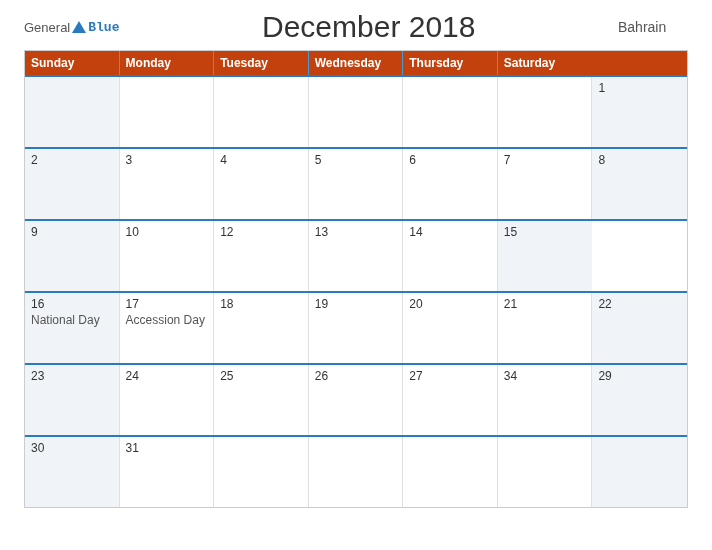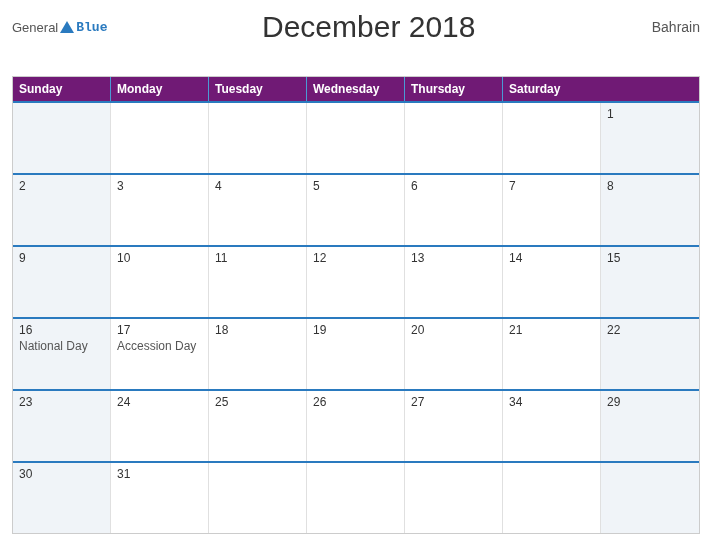--- a/index.html
+++ b/index.html
@@ -7,24 +7,23 @@
       width: 712px;
       height: 550px;
       background: #fff;
       font-family: Arial, sans-serif;
       overflow: hidden;
     }
     .page {
       width: 712px;
       height: 494px;
       background: #fff;
-      padding: 10px 12px;
+      padding: 10px 24px;
       display: flex;
       flex-direction: column;
-      gap: 26px;
     }
     .header {
       display: flex;
       align-items: center;
       justify-content: space-between;
       margin-bottom: 6px;
     }
     .logo {
       display: flex;
       align-items: center;
@@ -53,33 +52,33 @@
     .title {
       font-size: 30px;
       font-weight: normal;
       color: #333;
       text-align: center;
       flex: 1;
     }
     .country {
       font-size: 14px;
       color: #555;
-      text-align: right;
+      text-align: left;
       min-width: 70px;
     }
     .calendar {
       flex: 1;
       display: flex;
       flex-direction: column;
       border: 1px solid #ccc;
     }
     .cal-header-row {
       display: grid;
       grid-template-columns: repeat(7, 1fr);
-      background: #701a75;
+      background: #c2410c;
     }
     .cal-header-cell {
       color: #fff;
       font-size: 12px;
       font-weight: bold;
       padding: 5px 6px;
       text-align: left;
       border-right: 1px solid #4a9ad4;
     }
     .cal-header-cell:last-child {
@@ -188,23 +187,20 @@
           </div>
         </div>
         <div class="cal-week">
           <div class="cal-cell sunday">
             <span class="day-number">9</span>
           </div>
           <div class="cal-cell">
             <span class="day-number">10</span>
           </div>
           <div class="cal-cell">
-            <span class="day-number">11</span>
-          </div>
-          <div class="cal-cell">
             <span class="day-number">12</span>
           </div>
           <div class="cal-cell">
             <span class="day-number">13</span>
           </div>
           <div class="cal-cell">
             <span class="day-number">14</span>
           </div>
           <div class="cal-cell saturday">
             <span class="day-number">15</span>

